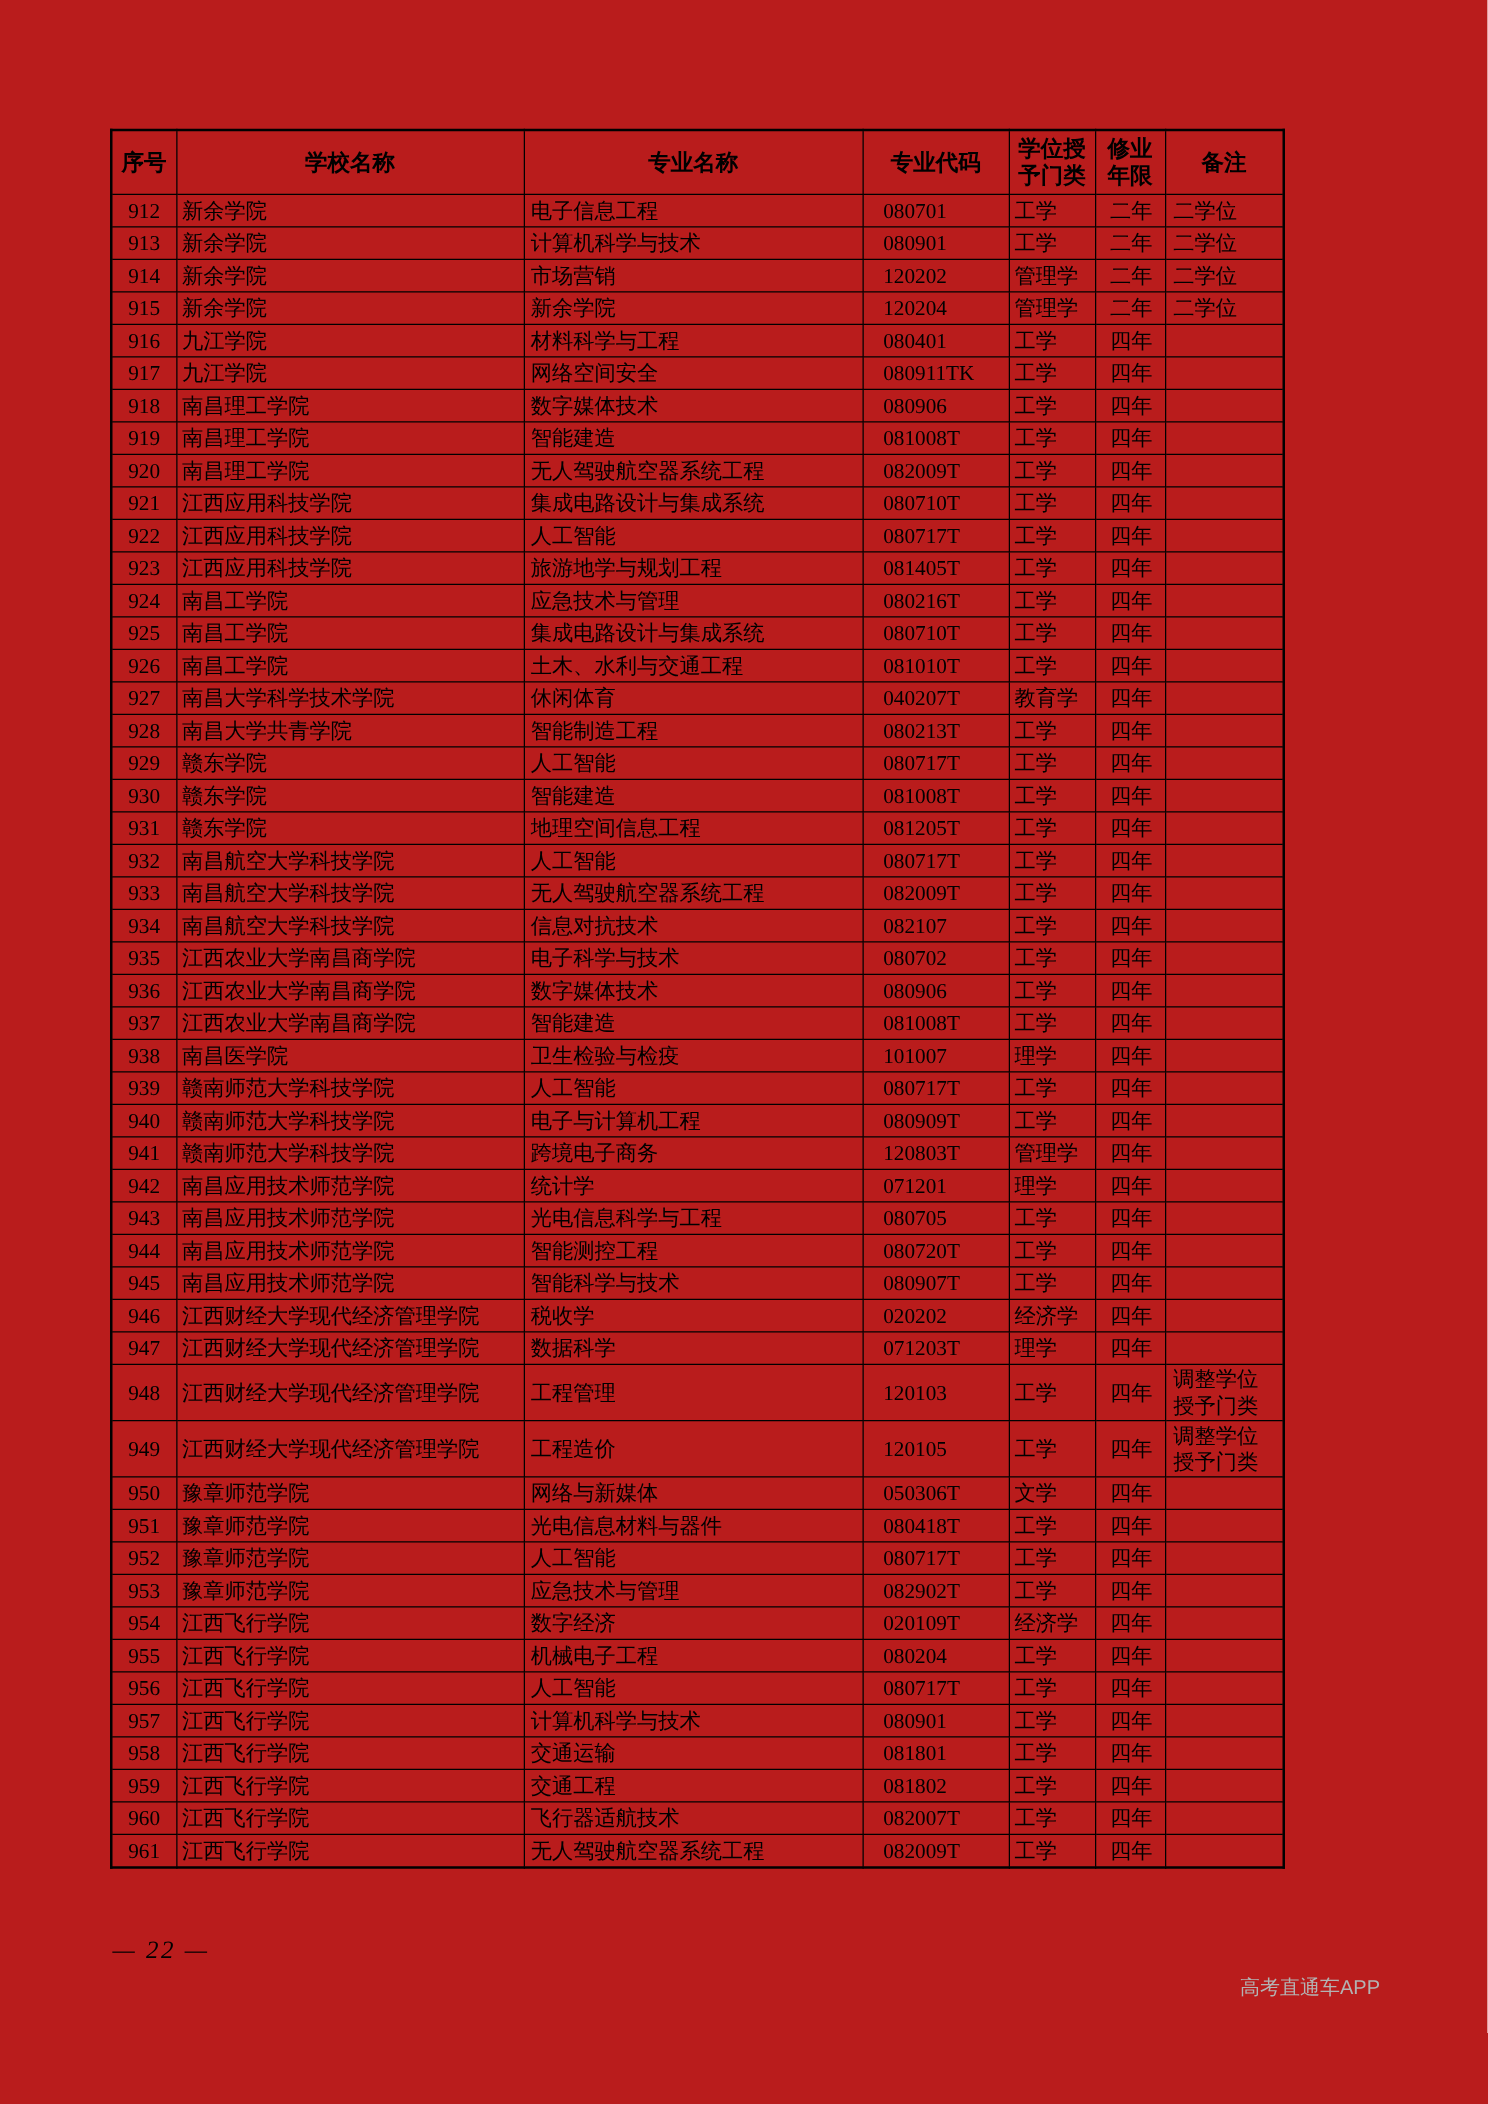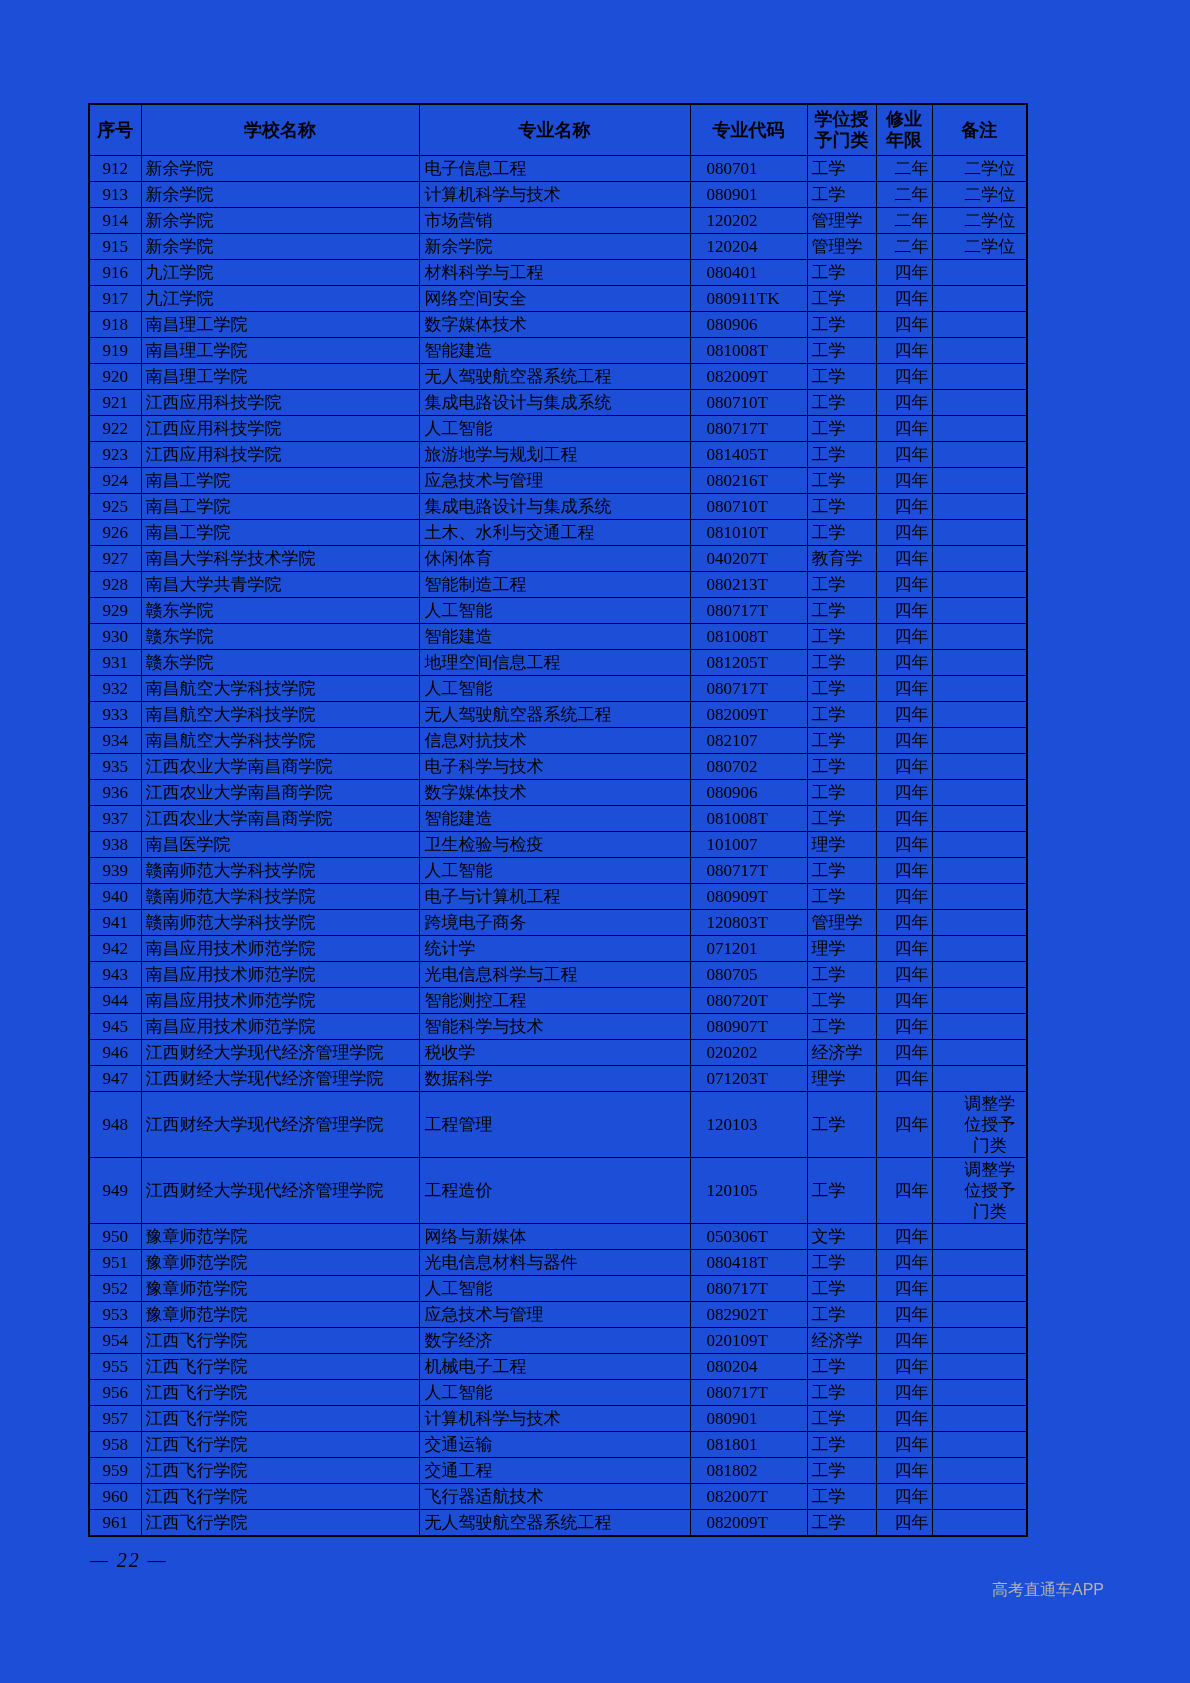--- a/index.html
+++ b/index.html
@@ -10,21 +10,21 @@
   body {
     width: 1190px;
     height: 1683px;
     position: relative;
     font-family: "Liberation Serif", "DejaVu Serif", serif;
     color: #000000;
   }
   .page {
     position: absolute;
     inset: 0;
-    background: #1d4ed8;
+    background: #b91c1c;
   }
   table.majors {
     position: absolute;
     left: 88px;
     top: 103px;
     width: 938px;
     border-collapse: collapse;
     table-layout: fixed;
     border: 2px solid #000;
   }
@@ -47,22 +47,22 @@
     height: 23px;
     line-height: 21px;
     vertical-align: middle;
     padding: 1px 3px;
   }
   td.c-index  { text-align: center; }
   td.c-school { text-align: left; padding-left: 4px; }
   td.c-major  { text-align: left; padding-left: 5px; }
   td.c-code   { text-align: left; padding-left: 16px; }
   td.c-degree { text-align: left; padding-left: 4px; }
-  td.c-years  { text-align: right; padding-left: 5px; }
-  td.c-remark { text-align: center; padding-left: 24px; }
+  td.c-years  { text-align: center; padding-left: 5px; }
+  td.c-remark { text-align: left; padding-left: 6px; }
   .page-number {
     position: absolute;
     left: 90px;
     top: 1549px;
     font-size: 20px;
     letter-spacing: 2px;
     color: #000;
     font-style: italic;
   }
   .watermark {

